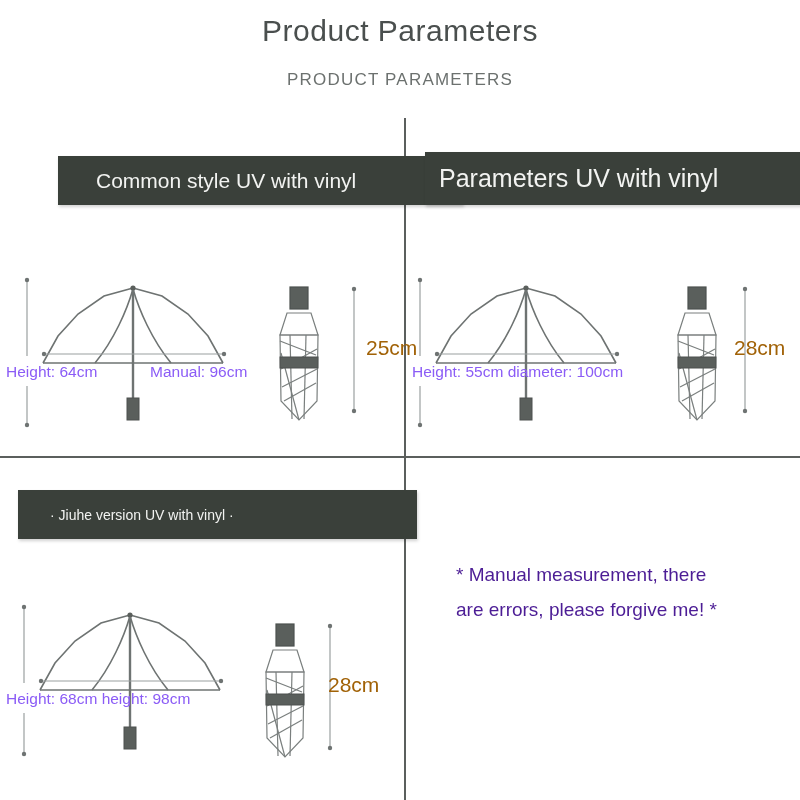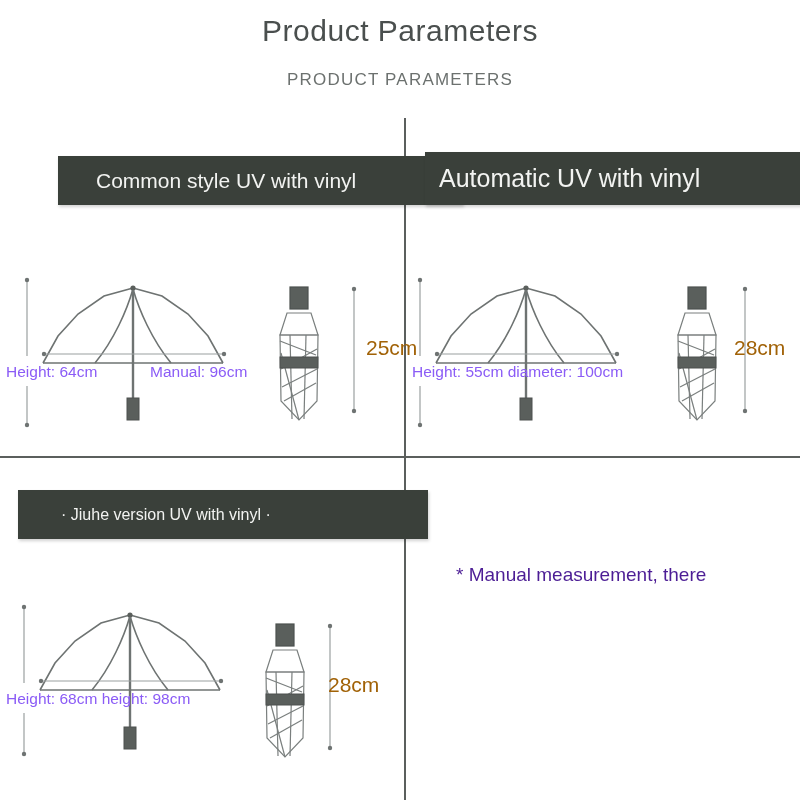--- a/index.html
+++ b/index.html
@@ -83,22 +83,22 @@
   }
   .banner-2 {
     left: 425px; top: 152px;
     width: 365px; height: 53px;
     padding-left: 14px;
     font-size: 25px;
   }
   .banner-3 {
     left: 18px;  top: 490px;
     width: 367px; height: 49px;
-    padding-left: 43px;
-    font-size: 16px;
+    padding-left: 32px;
+    font-size: 14px;
     align-items: center;
   }
 
   
   .figure {
     position: absolute;
   }
   .fig-q1 { left: 0px;   top: 258px; }
   .fig-q2 { left: 404px; top: 258px; }
   .fig-q3 { left: 0px;   top: 585px; }
@@ -199,21 +199,21 @@
 
       <line x1="82" y1="6" x2="82" y2="128" stroke="#9aa0a0" stroke-width="1.2"></line>
       <circle cx="82" cy="6" r="2.2" fill="#6e7372"></circle>
       <circle cx="82" cy="128" r="2.2" fill="#6e7372"></circle>
     </svg>
 
     <div class="size-text" style="left:366px; top:78px;">25cm</div>
   </div>
 
   <div class="banner banner-2">
-    <span>Automatic UV with vinyl</span>
+    <span>Parameters UV with vinyl</span>
   </div>
 
   <div class="figure fig-q2">
     <svg width="396" height="200" viewBox="0 0 396 200">
       <g stroke="#6e7372" fill="none" stroke-width="1.6">
         <path d="M32 105 L47 78 L67 56 L93 38 L122 30"></path>
         <path d="M122 30 L151 38 L177 56 L197 78 L212 105"></path>
         <path d="M32 105 L212 105"></path>
         <path d="M122 31 C116 52 103 82 84 105"></path>
         <path d="M122 31 C128 52 141 82 160 105"></path>
@@ -302,15 +302,16 @@
       <line x1="72" y1="6" x2="72" y2="128" stroke="#9aa0a0" stroke-width="1.2"></line>
       <circle cx="72" cy="6" r="2.2" fill="#6e7372"></circle>
       <circle cx="72" cy="128" r="2.2" fill="#6e7372"></circle>
     </svg>
 
     <div class="size-text" style="left:328px; top:88px;">28cm</div>
   </div>
 
   <div class="note">
     <span class="note-line">* Manual measurement, there</span>
+    <span class="note-line">are errors, please forgive me! *</span>
   </div>
 
 </div>
 
 </body></html>

